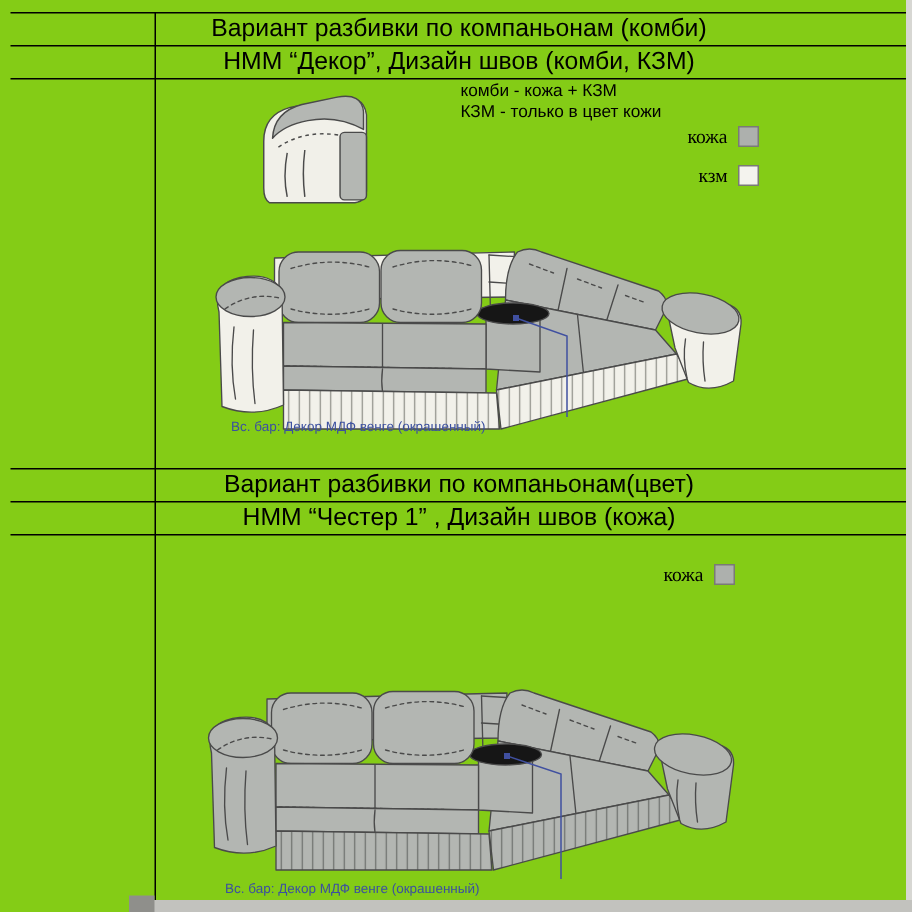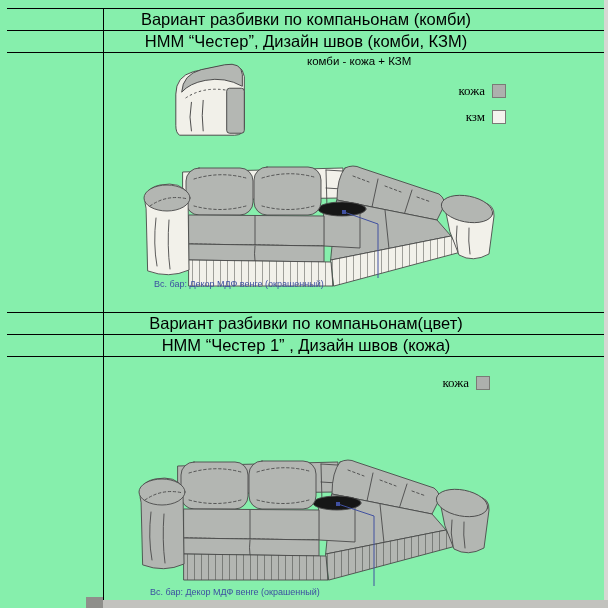--- a/index.html
+++ b/index.html
@@ -1,16 +1,16 @@
 <!DOCTYPE html>
 <html><head>
 <meta charset="utf-8">
 <style>
   html,body{margin:0;padding:0;background:#fff;}
-  .page{position:relative;width:608px;height:608px;background:#86efac;overflow:hidden;
+  .page{position:relative;width:608px;height:608px;background:#84cc16;overflow:hidden;
         font-family:"Liberation Sans","DejaVu Sans",sans-serif;color:#000;}
   .hline{position:absolute;left:7px;right:4px;height:1px;background:#000;}
   .vline{position:absolute;left:103px;top:8px;width:1px;height:593px;background:#000;}
   .title{position:absolute;left:104px;width:404px;height:22px;line-height:22px;
          text-align:center;font-size:16.5px;white-space:nowrap;}
   .notes{position:absolute;left:307px;top:54px;font-size:11.5px;line-height:14px;}
   .legend{position:absolute;}
   .lrow{display:flex;justify-content:flex-end;align-items:center;gap:7px;margin-bottom:12px;font-family:Liberation Serif, serif;}
   .llabel{font-size:13px;line-height:14px;}
   .swatch{width:14px;height:14px;border:1px solid #7a7a76;box-sizing:border-box;display:inline-block;}
@@ -80,34 +80,35 @@
   <div class="vline"></div>
   <div class="hline" style="top:8px"></div>
   <div class="hline" style="top:30px"></div>
   <div class="hline" style="top:52px"></div>
   <div class="hline" style="top:312px"></div>
   <div class="hline" style="top:334px"></div>
   <div class="hline" style="top:356px"></div>
 
   <section>
     <div class="title" style="top:8px">Вариант разбивки по компаньонам (комби)</div>
-    <div class="title" style="top:30px">НММ “Честер”, Дизайн швов (комби, КЗМ)</div>
+    <div class="title" style="top:30px">НММ “Декор”, Дизайн швов (комби, КЗМ)</div>
 
     <svg class="thumb" width="90" height="86" viewBox="0 0 92 86">
       <g stroke="#4a4a4a" stroke-width="1" fill="none" stroke-linejoin="round">
         <path fill="#f1f0e9" d="M12,80 Q8,78 8,70 L8,38 Q8,20 26,15 L56,9 Q76,5 78,20 L78,72 Q77,80 68,80 Z"></path>
         <path fill="#b4b7b3" d="M14,36 Q15,18 34,13 L58,8 Q75,5 76,18 L76,30 Q58,20 38,24 Q22,27 14,36 Z"></path>
         <rect fill="#b4b7b3" x="60" y="32" width="18" height="46" rx="3"></rect>
         <path d="M24,46 q-3,16 0,30 M36,44 q-2,16 0,32"></path>
         <path stroke-dasharray="2.5 2.5" d="M18,42 q18,-12 42,-8"></path>
       </g>
     </svg>
 
     <div class="notes">
       <div>комби - кожа + КЗМ</div>
+      <div>КЗМ - только в цвет кожи</div>
     </div>
 
     <div class="legend" style="left:428px;top:84px;width:78px">
       <div class="lrow">
         <span class="llabel">кожа</span>
         <span class="swatch" style="background: rgb(173, 176, 173);"></span>
       </div>
       <div class="lrow">
         <span class="llabel">кзм</span>
         <span class="swatch" style="background: rgb(244, 243, 238);"></span>

